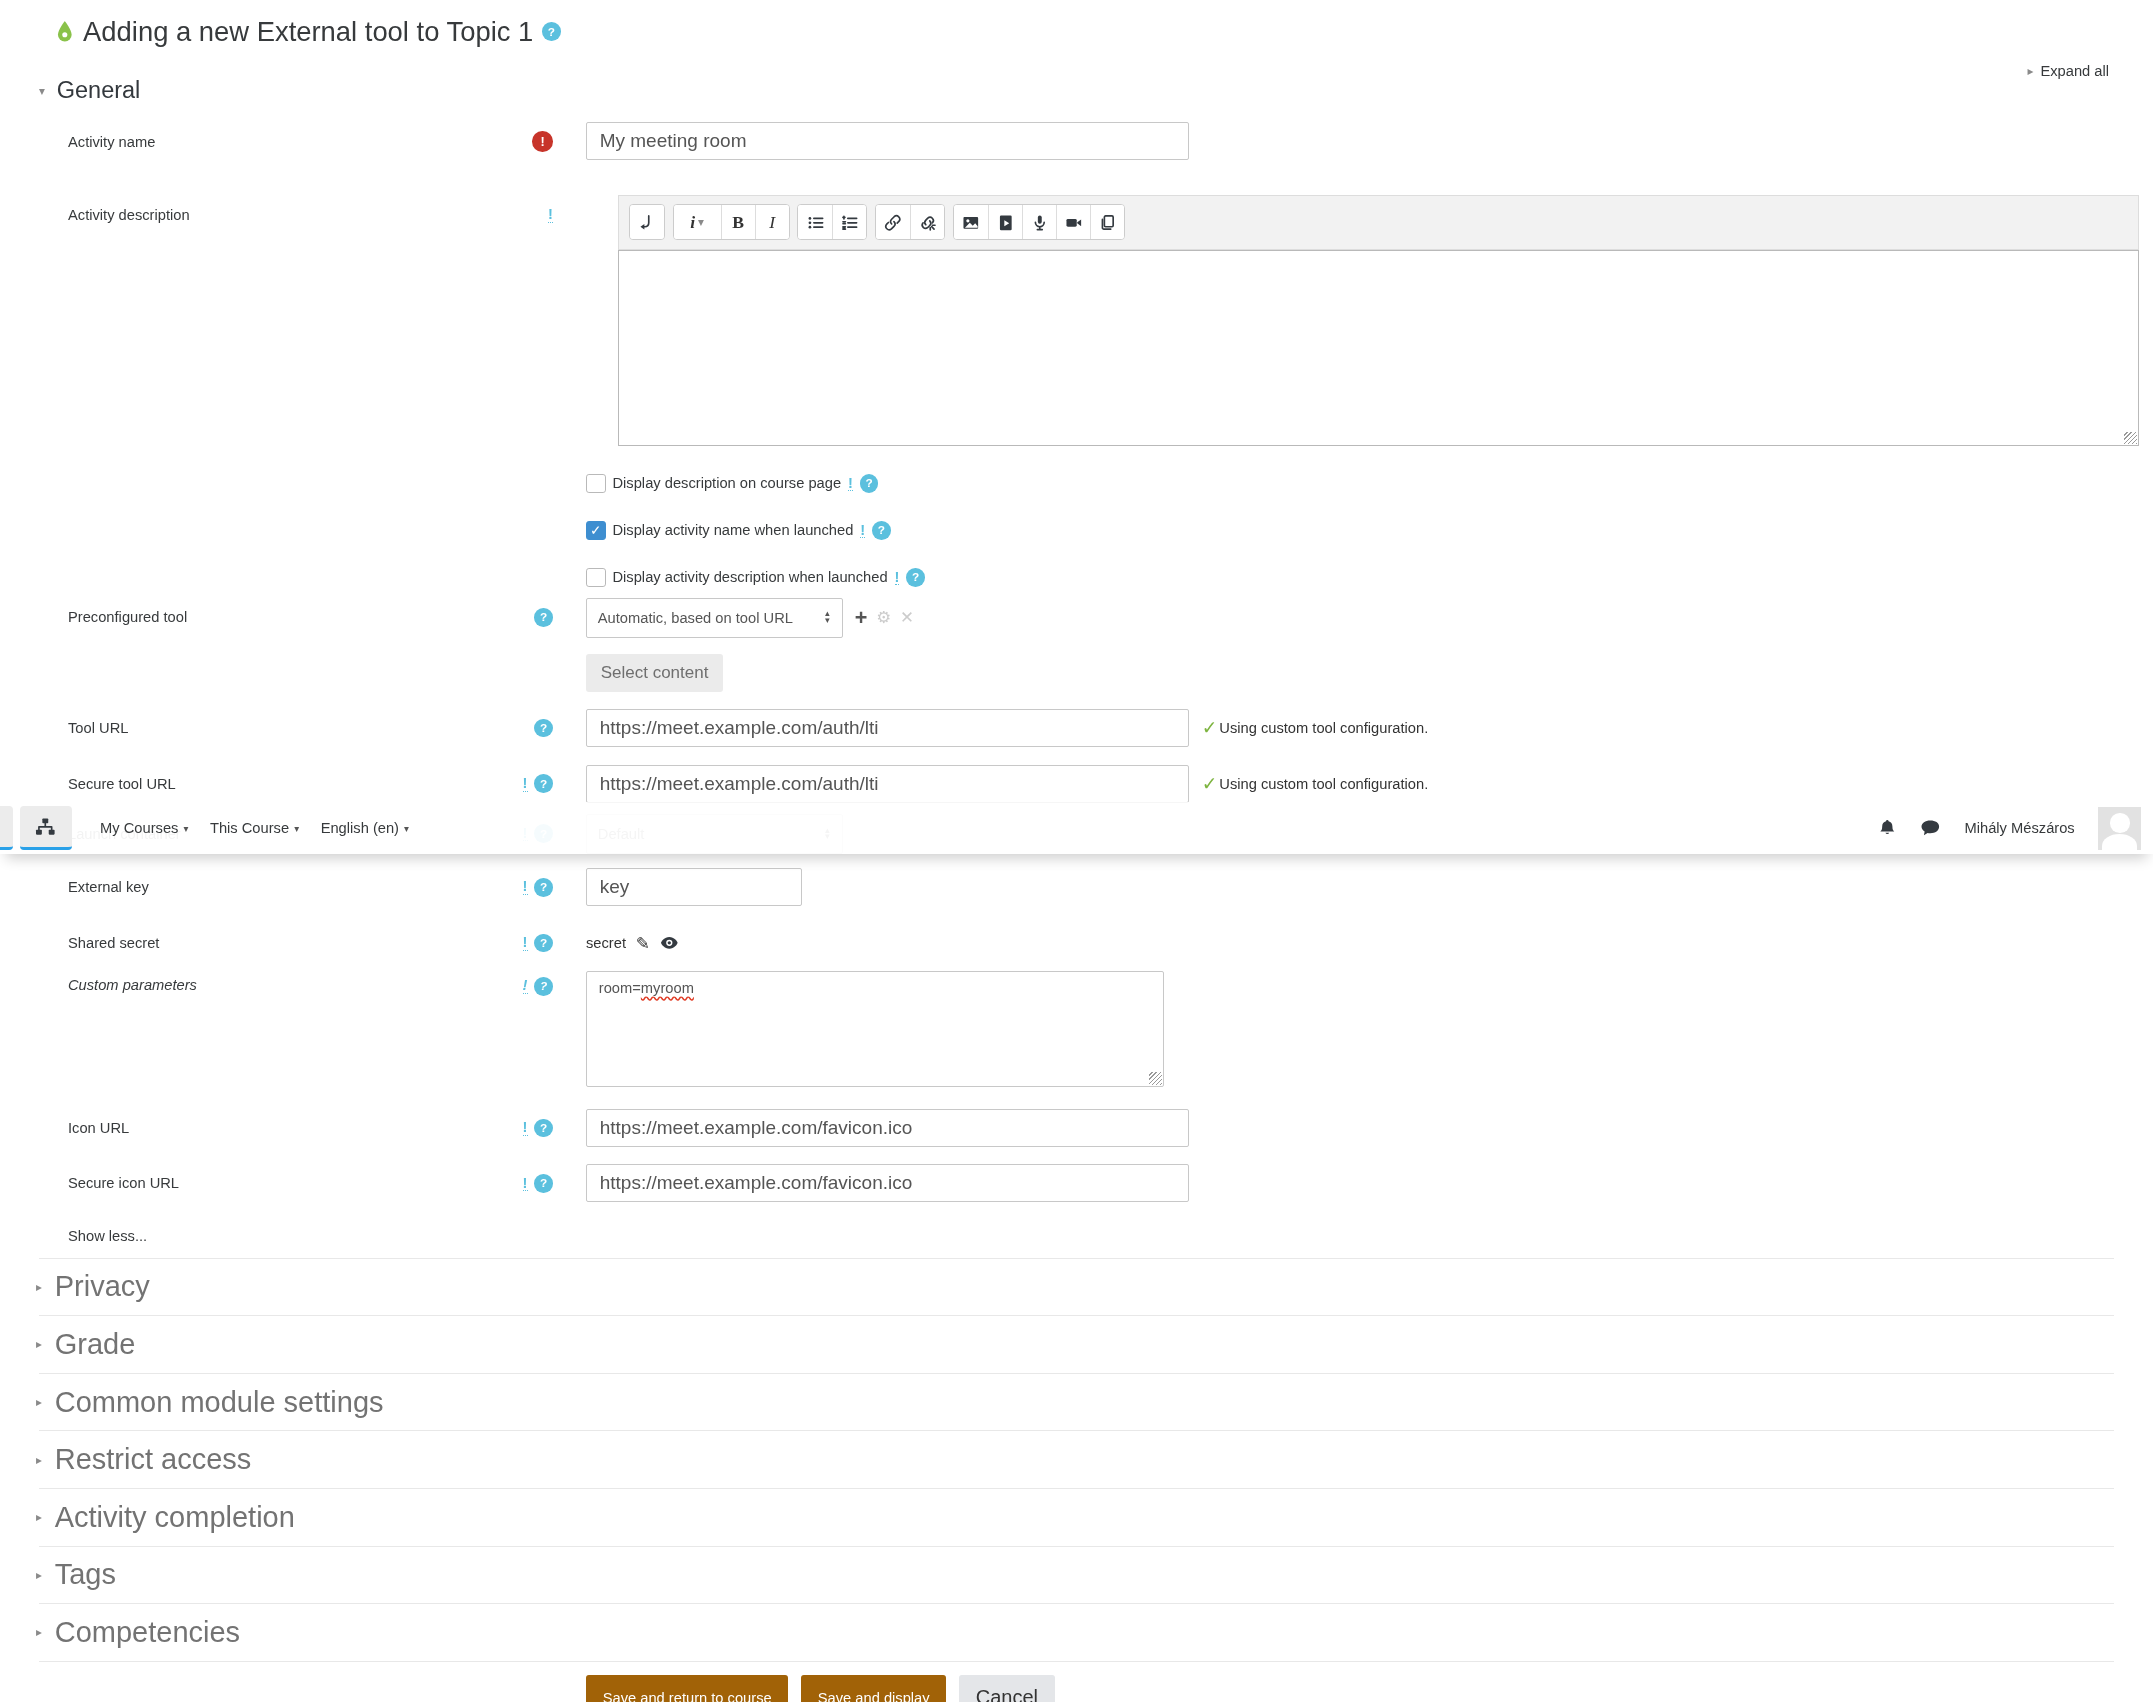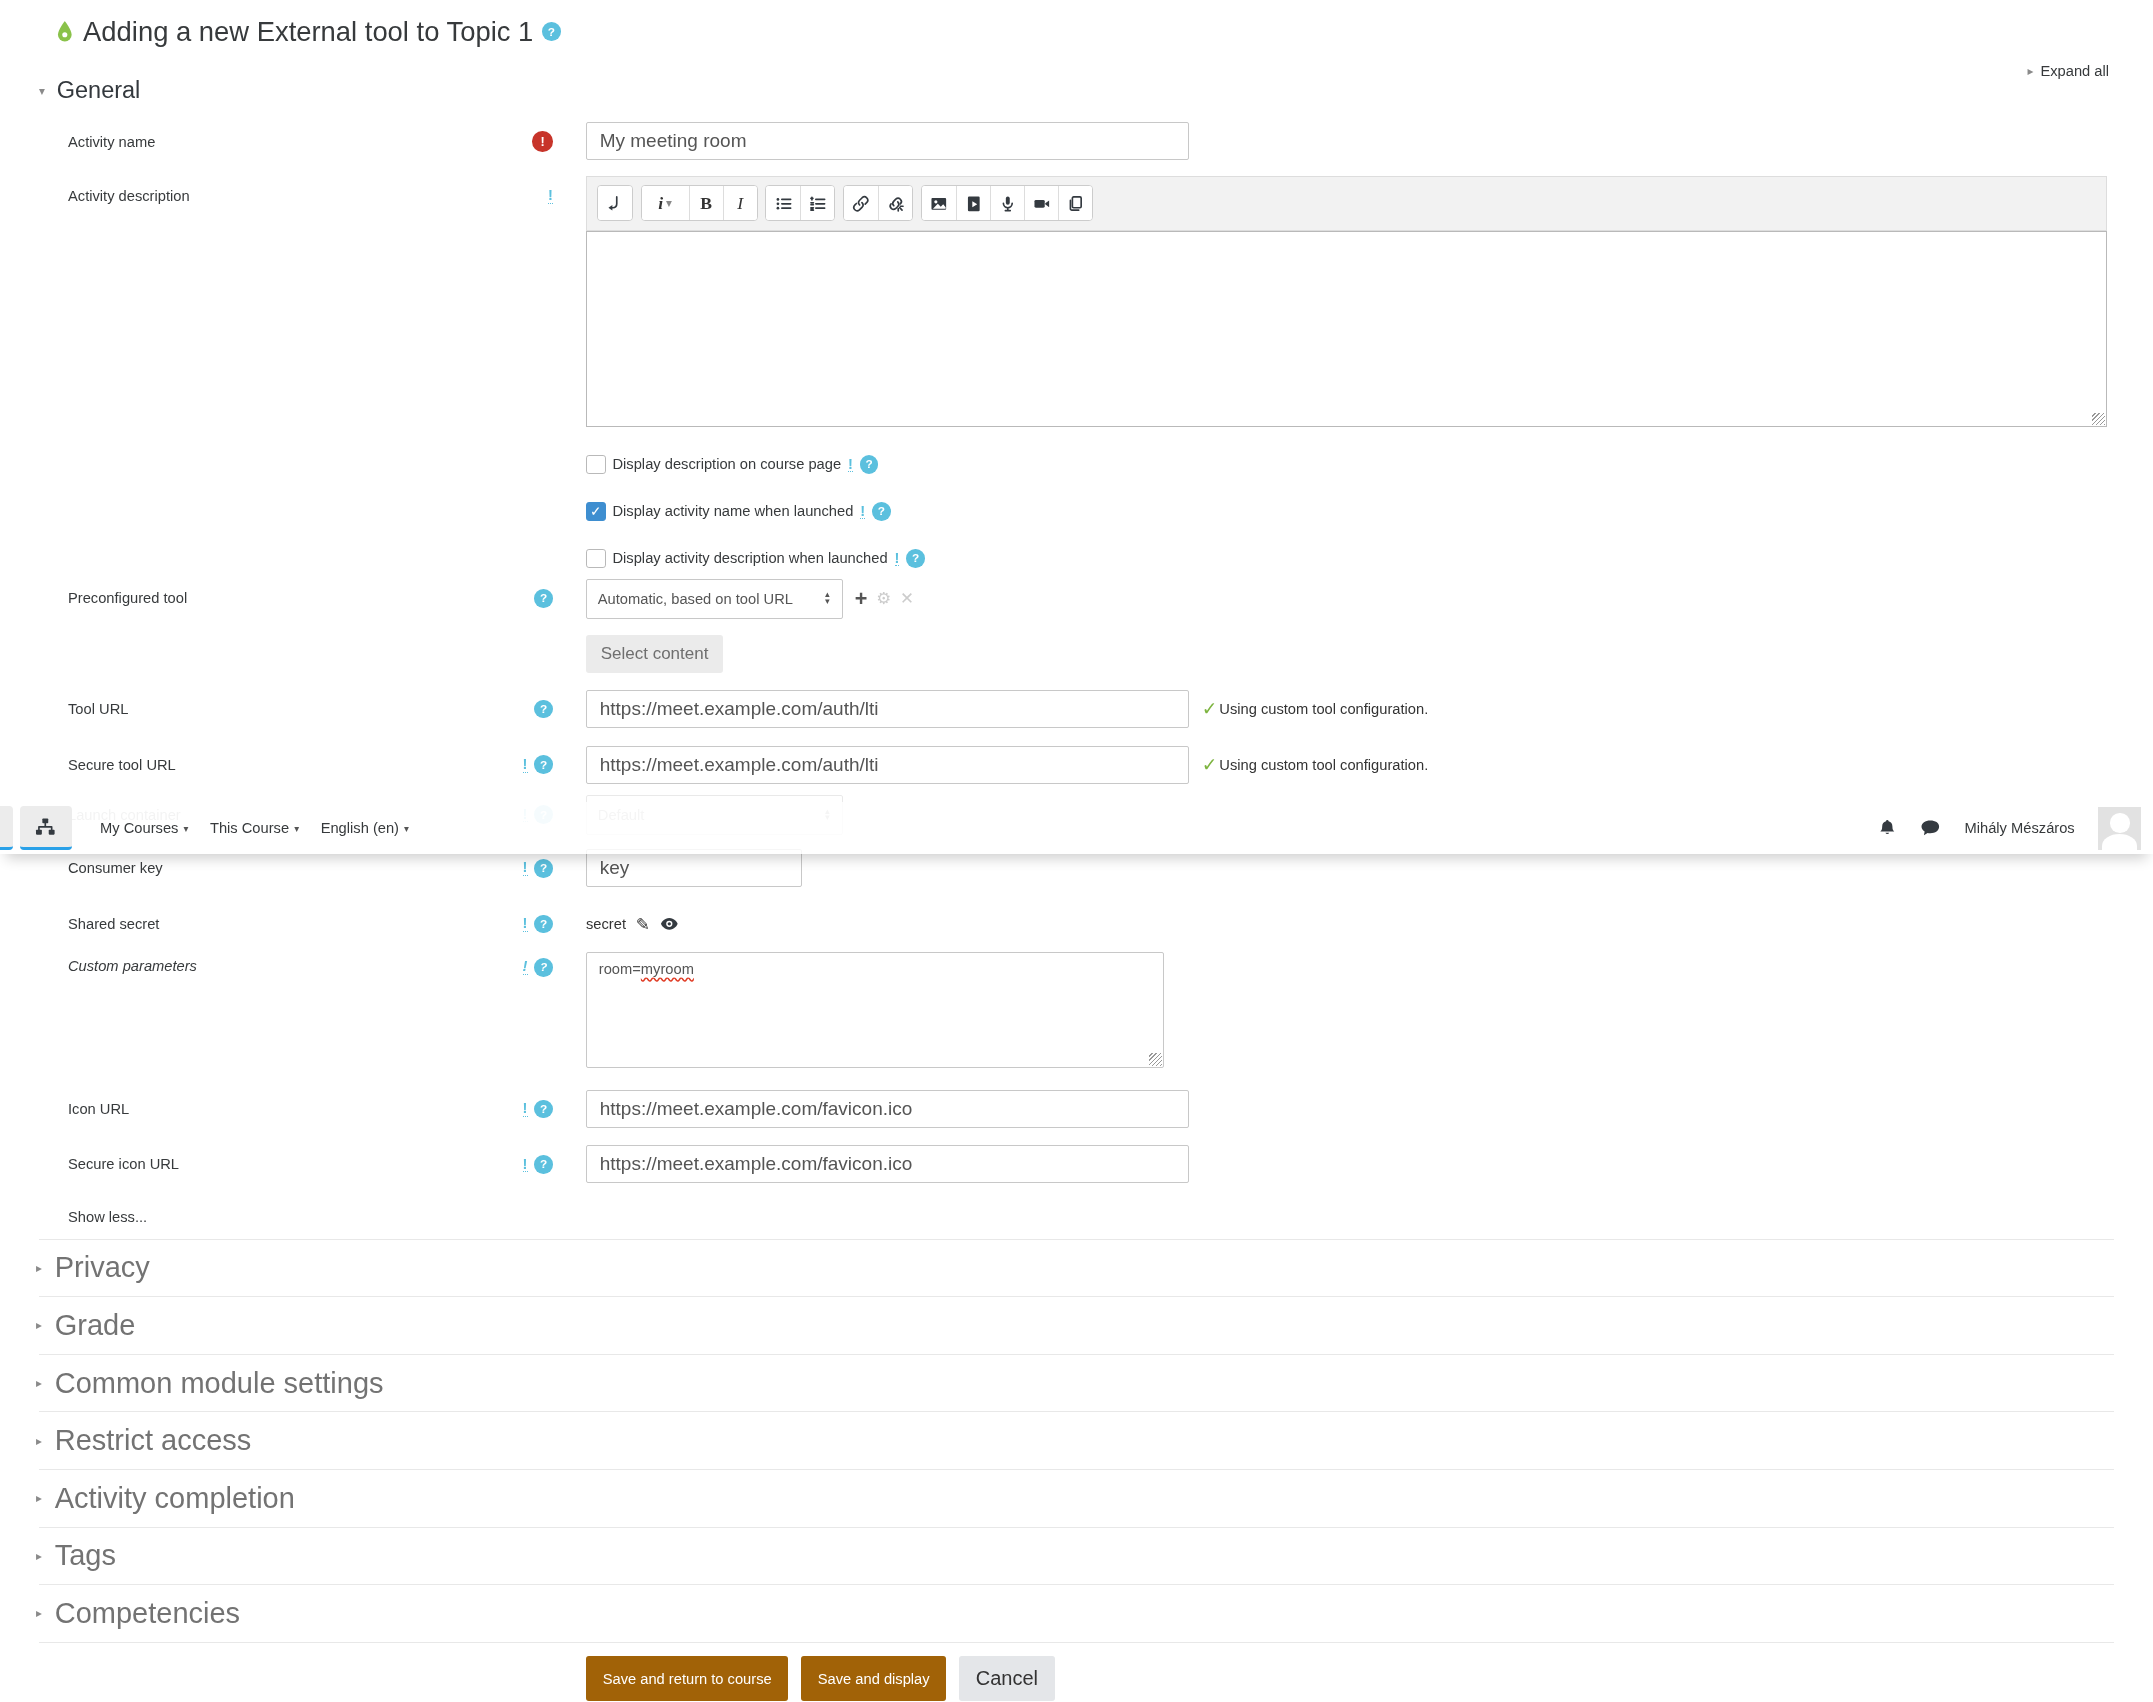--- a/index.html
+++ b/index.html
@@ -155,21 +155,21 @@
       <span class="ltext">Activity name</span>
       <span class="ficons">
           <span class="reqb">!</span>
         </span>
     </div>
     <div class="fcontrol">
       <input class="ftext w-url" value="My meeting room" style="">
     </div>
   </div>
 
-  <div class="frow" style="margin-top:16px;">
+  <div class="frow" style="margin-top:35px;gap:32px;">
     <div class="flabel" style="align-items:flex-start; padding-top:12.7px;">
       <span class="ltext">Activity description</span>
       <span class="ficons">
           <span class="adv">!</span>
         </span>
     </div>
     <div class="fcontrol">
       <div class="editor">
         <div class="toolbar">
           <span class="tbgroup">
@@ -356,21 +356,21 @@
         <span class="updown">
             <span style="font-size:7.8px;">▲</span>
             <span style="font-size:7.8px;">▼</span>
           </span>
       </div>
     </div>
   </div>
 
   <div class="frow" style="margin-top:13.7px;">
     <div class="flabel">
-      <span class="ltext">Consumer key</span>
+      <span class="ltext">External key</span>
       <span class="ficons">
         <span class="adv">!</span>
         <span class="helpb">?</span>
       </span>
     </div>
     <div class="fcontrol">
       <input class="ftext w-key" value="key" style="">
     </div>
   </div>
 

